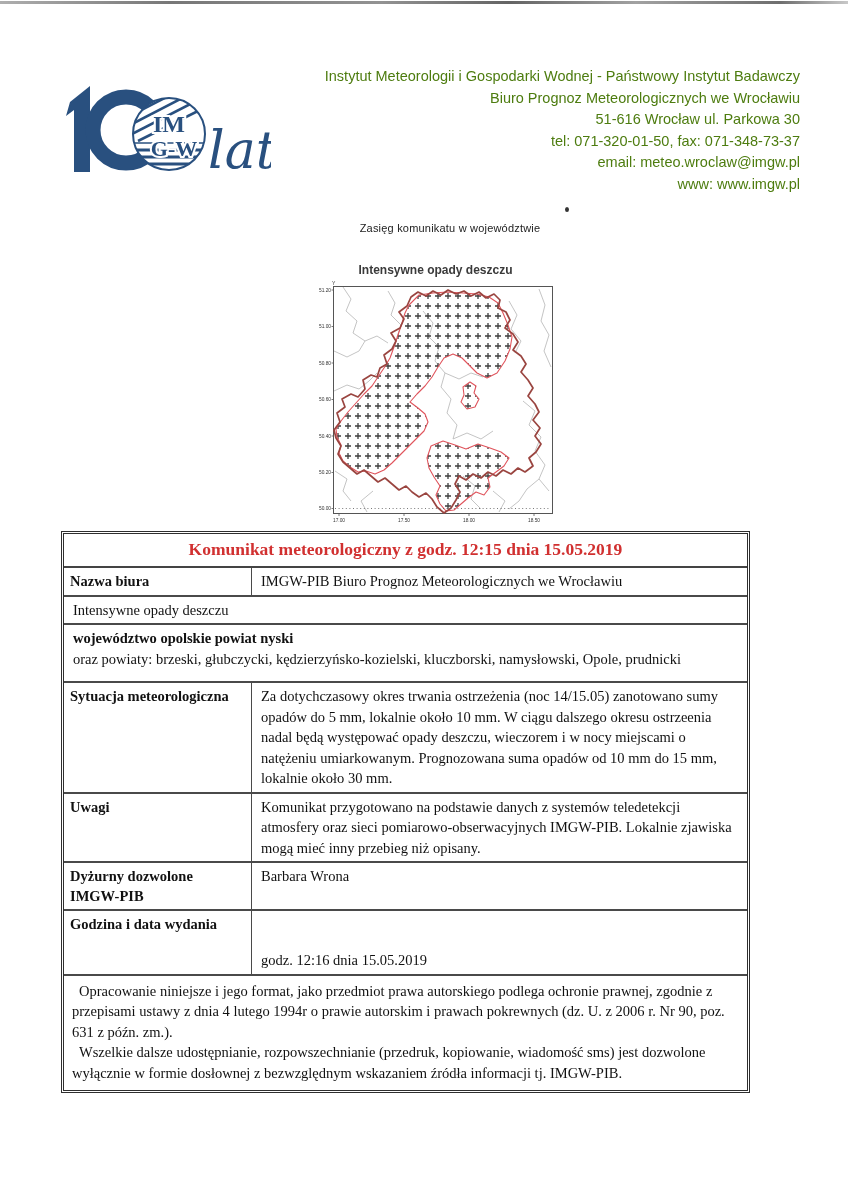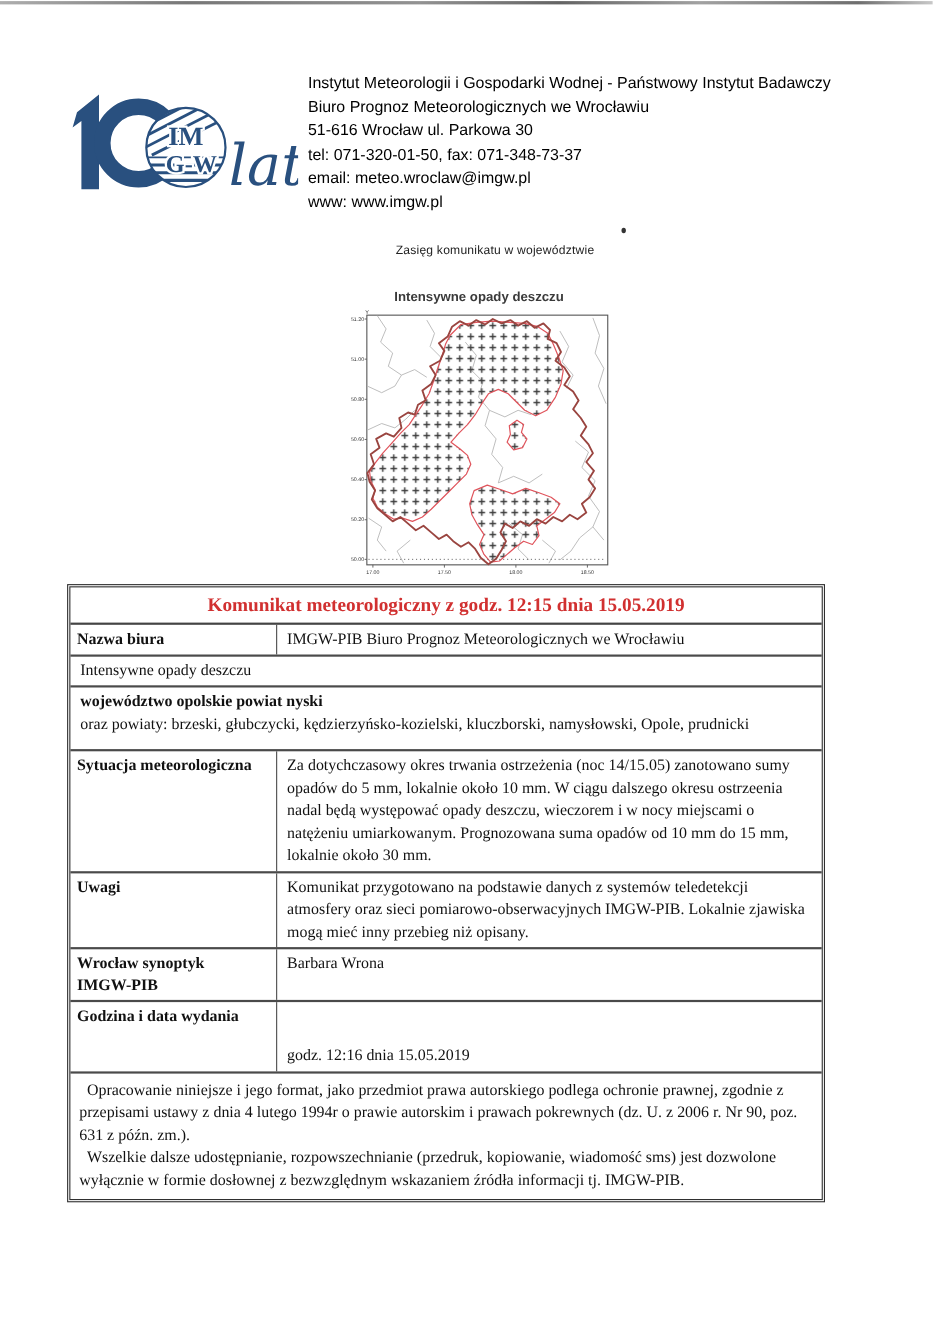--- a/index.html
+++ b/index.html
@@ -10,22 +10,22 @@
   
   .scan-topline{position:absolute;left:0;top:1px;width:848px;height:3px;
     background:linear-gradient(90deg,#9a9a9a 0%,#555 20%,#777 45%,#3d3d3d 60%,#8a8a8a 75%,#4a4a4a 92%,#bbb 100%);
     opacity:.8;}
   .scan-dot{position:absolute;left:565px;top:207px;width:4px;height:5px;background:#333;border-radius:50%;}
 
   
   .logo{position:absolute;left:56px;top:72px;width:215px;height:114px;}
 
   
-  .hdr{position:absolute;right:48px;top:66px;width:520px;
-    color:#000000;font-size:14.5px;line-height:21.5px;}
+  .hdr{position:absolute;right:48px;top:66px;width:520px;text-align:right;
+    color:#4d7c0f;font-size:14.5px;line-height:21.5px;}
   .hdr .b{font-weight:normal;}
 
   .section-title{position:absolute;left:100px;top:222px;width:700px;text-align:center;
     font-size:11px;color:#222;letter-spacing:.2px;}
   .map-caption{position:absolute;left:313px;top:263px;width:245px;text-align:center;
     font-size:12px;font-weight:bold;color:#3a3a3a;}
   .map-wrap{position:absolute;left:313px;top:281px;width:245px;height:252px;}
 
   
   .doc-table{position:absolute;left:61px;top:531px;width:689px;
@@ -198,21 +198,21 @@
     <div class="t-value">Za dotychczasowy okres trwania ostrzeżenia (noc 14/15.05) zanotowano sumy opadów do 5 mm, lokalnie około 10 mm. W ciągu dalszego okresu ostrzeenia nadal będą występować opady deszczu, wieczorem i w nocy miejscami o natężeniu umiarkowanym. Prognozowana suma opadów od 10 mm do 15 mm, lokalnie około 30 mm.</div>
   </div>
 
   <div class="t-row r-uwagi">
     <div class="t-label">Uwagi</div>
     <div class="t-value">Komunikat przygotowano na podstawie danych z systemów teledetekcji atmosfery oraz sieci pomiarowo-obserwacyjnych IMGW-PIB. Lokalnie zjawiska mogą mieć inny przebieg niż opisany.</div>
   </div>
 
   <div class="t-row r-syn">
     <div class="t-label">
-      <span style="display:block">Wrocław synoptyk</span>
+      <span style="display:block">Dyżurny dozwolone</span>
       <span style="display:block">IMGW-PIB</span>
     </div>
     <div class="t-value">Barbara Wrona</div>
   </div>
 
   <div class="t-row r-godz">
     <div class="t-label">Godzina i data wydania</div>
     <div class="t-value">godz. 12:16 dnia 15.05.2019</div>
   </div>
 

